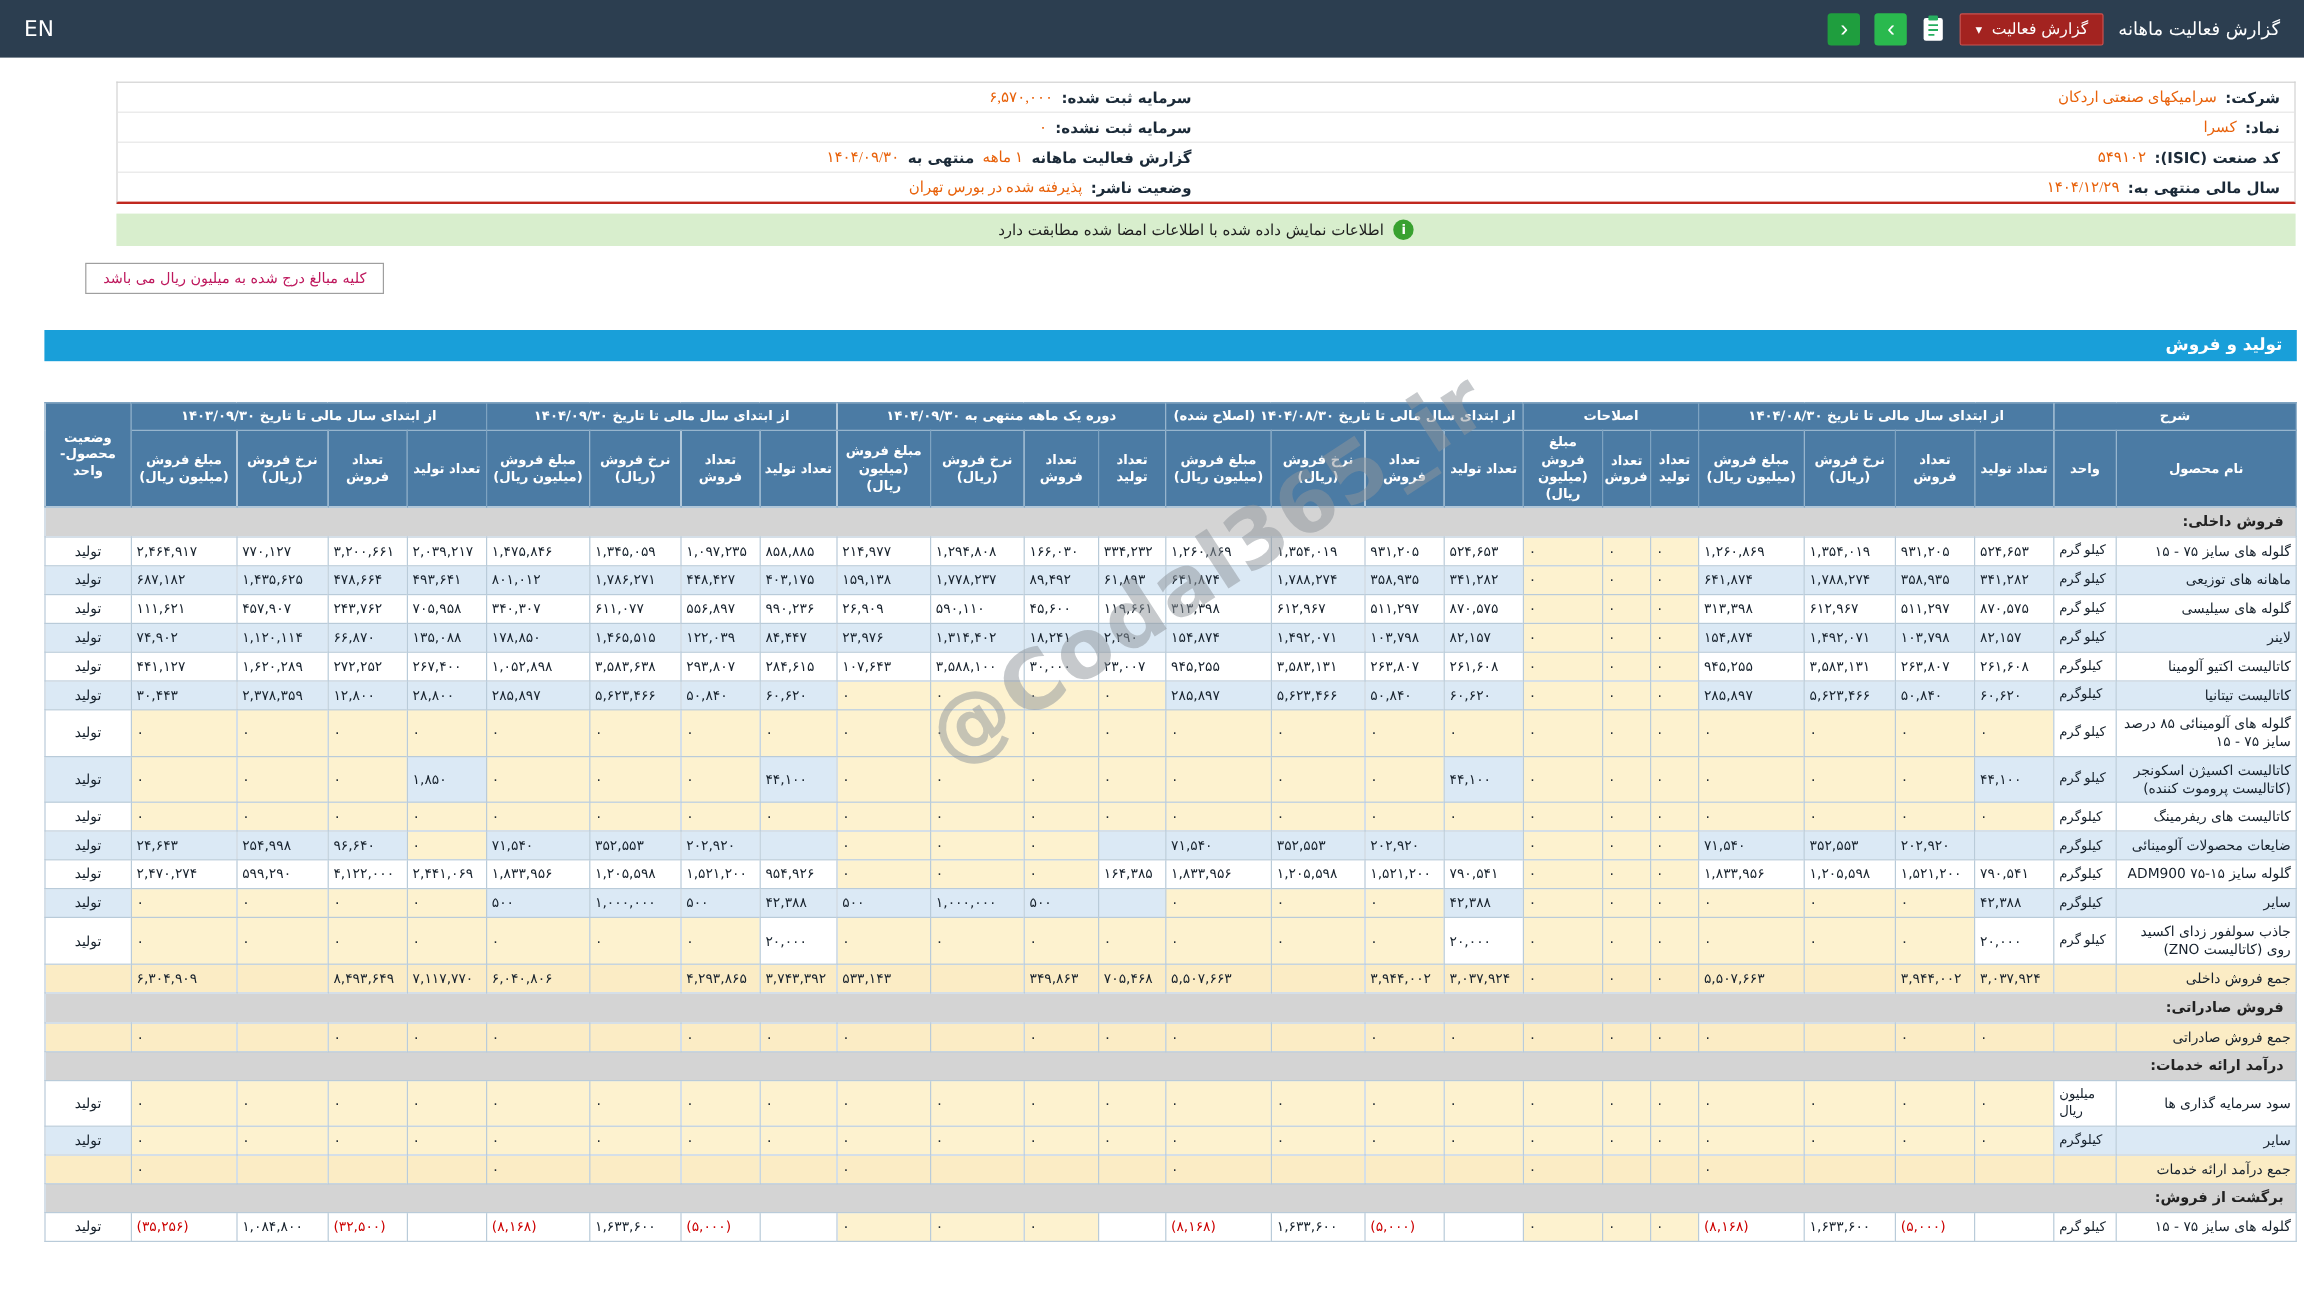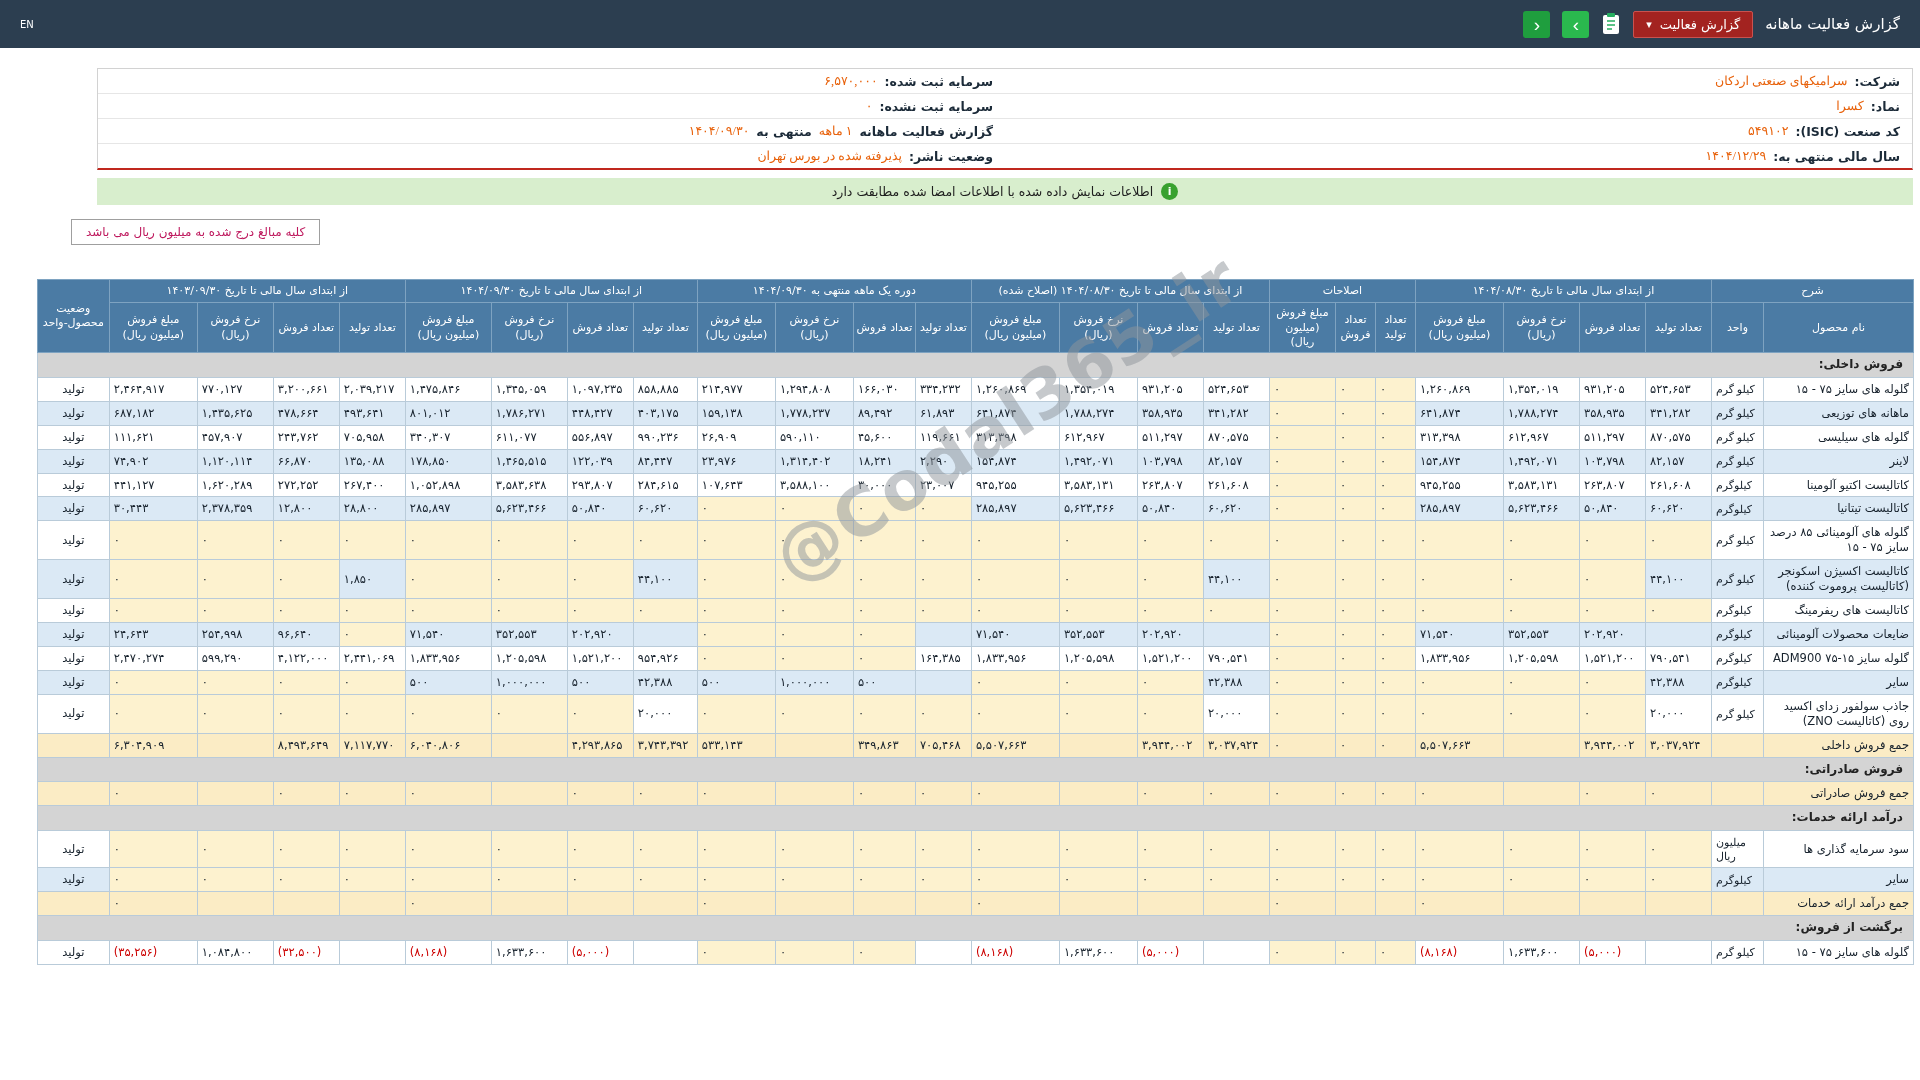--- a/index.html
+++ b/index.html
@@ -27,21 +27,21 @@
   }
   .report-btn .caret { font-size: 11px; }
   .clip { display: flex; align-items: center; cursor: pointer; }
   .nav-btn {
     width: 27px; height: 27px; border: none; border-radius: 3px;
     color: #fff; font-size: 19px; line-height: 1; cursor: pointer;
     display: flex; align-items: center; justify-content: center; padding: 0;
   }
   .nav-btn.next { background: #2ab94e; }
   .nav-btn.prev { background: #1f9e3e; }
-  .en { color: #fff; font-size: 10px; text-decoration: none; cursor: pointer; }
+  .en { color: #fff; font-size: 18px; text-decoration: none; cursor: pointer; }
 
   
   .info {
     margin: 20px 7px 0 97px;
     border: 1px solid #d2d2d2;
     border-bottom: 2px solid #c0281e;
     background: #fff;
   }
   .info-grid { display: grid; grid-template-columns: 1fr 1fr; }
   .info-row {
@@ -84,21 +84,21 @@
   .section-note {
     border: 1px solid #c9c9c9; border-top: none;
     background: #fff; font-size: 12px; font-weight: bold;
     padding: 5px 12px; color: #111;
   }
 
   
   .table-wrap { position: relative; margin: 34px 6px 0 37px; }
   table { border-collapse: collapse; table-layout: fixed; width: 1876px; }
   th {
-    background: #4b7ba4; color: #fff; font-weight: normal;
+    background: #4b7ba4; color: #fff; font-weight: bold;
     font-size: 11px; border: 1px solid #7ea3c1;
     padding: 3px 2px; text-align: center; vertical-align: middle;
     line-height: 1.3; overflow: hidden;
   }
   th.gh { font-size: 11px; padding: 4px 2px; }
   td {
     border: 1px solid #b9cbd9; font-size: 11.5px; color: #16212c;
     padding: 4px 4px; vertical-align: middle; line-height: 1.3;
     overflow: hidden; word-wrap: break-word;
   }
@@ -191,20 +191,21 @@
 </div>
 
 <div class="banner">
   <i class="info-icon">i</i>
   <span>اطلاعات نمایش داده شده با اطلاعات امضا شده مطابقت دارد</span>
 </div>
 
 <div class="amounts">کلیه مبالغ درج شده به میلیون ریال می باشد</div>
 
 <div class="main">
+  <div class="section-bar">تولید و فروش</div>
 </div>
 
 <div class="table-wrap">
   <div class="watermark">@Codal365_ir</div>
   <table id="report-table">
       <colgroup>
         <col style="width: 150px;">
         <col style="width: 52px;">
         <col style="width: 66px;">
         <col style="width: 66px;">

